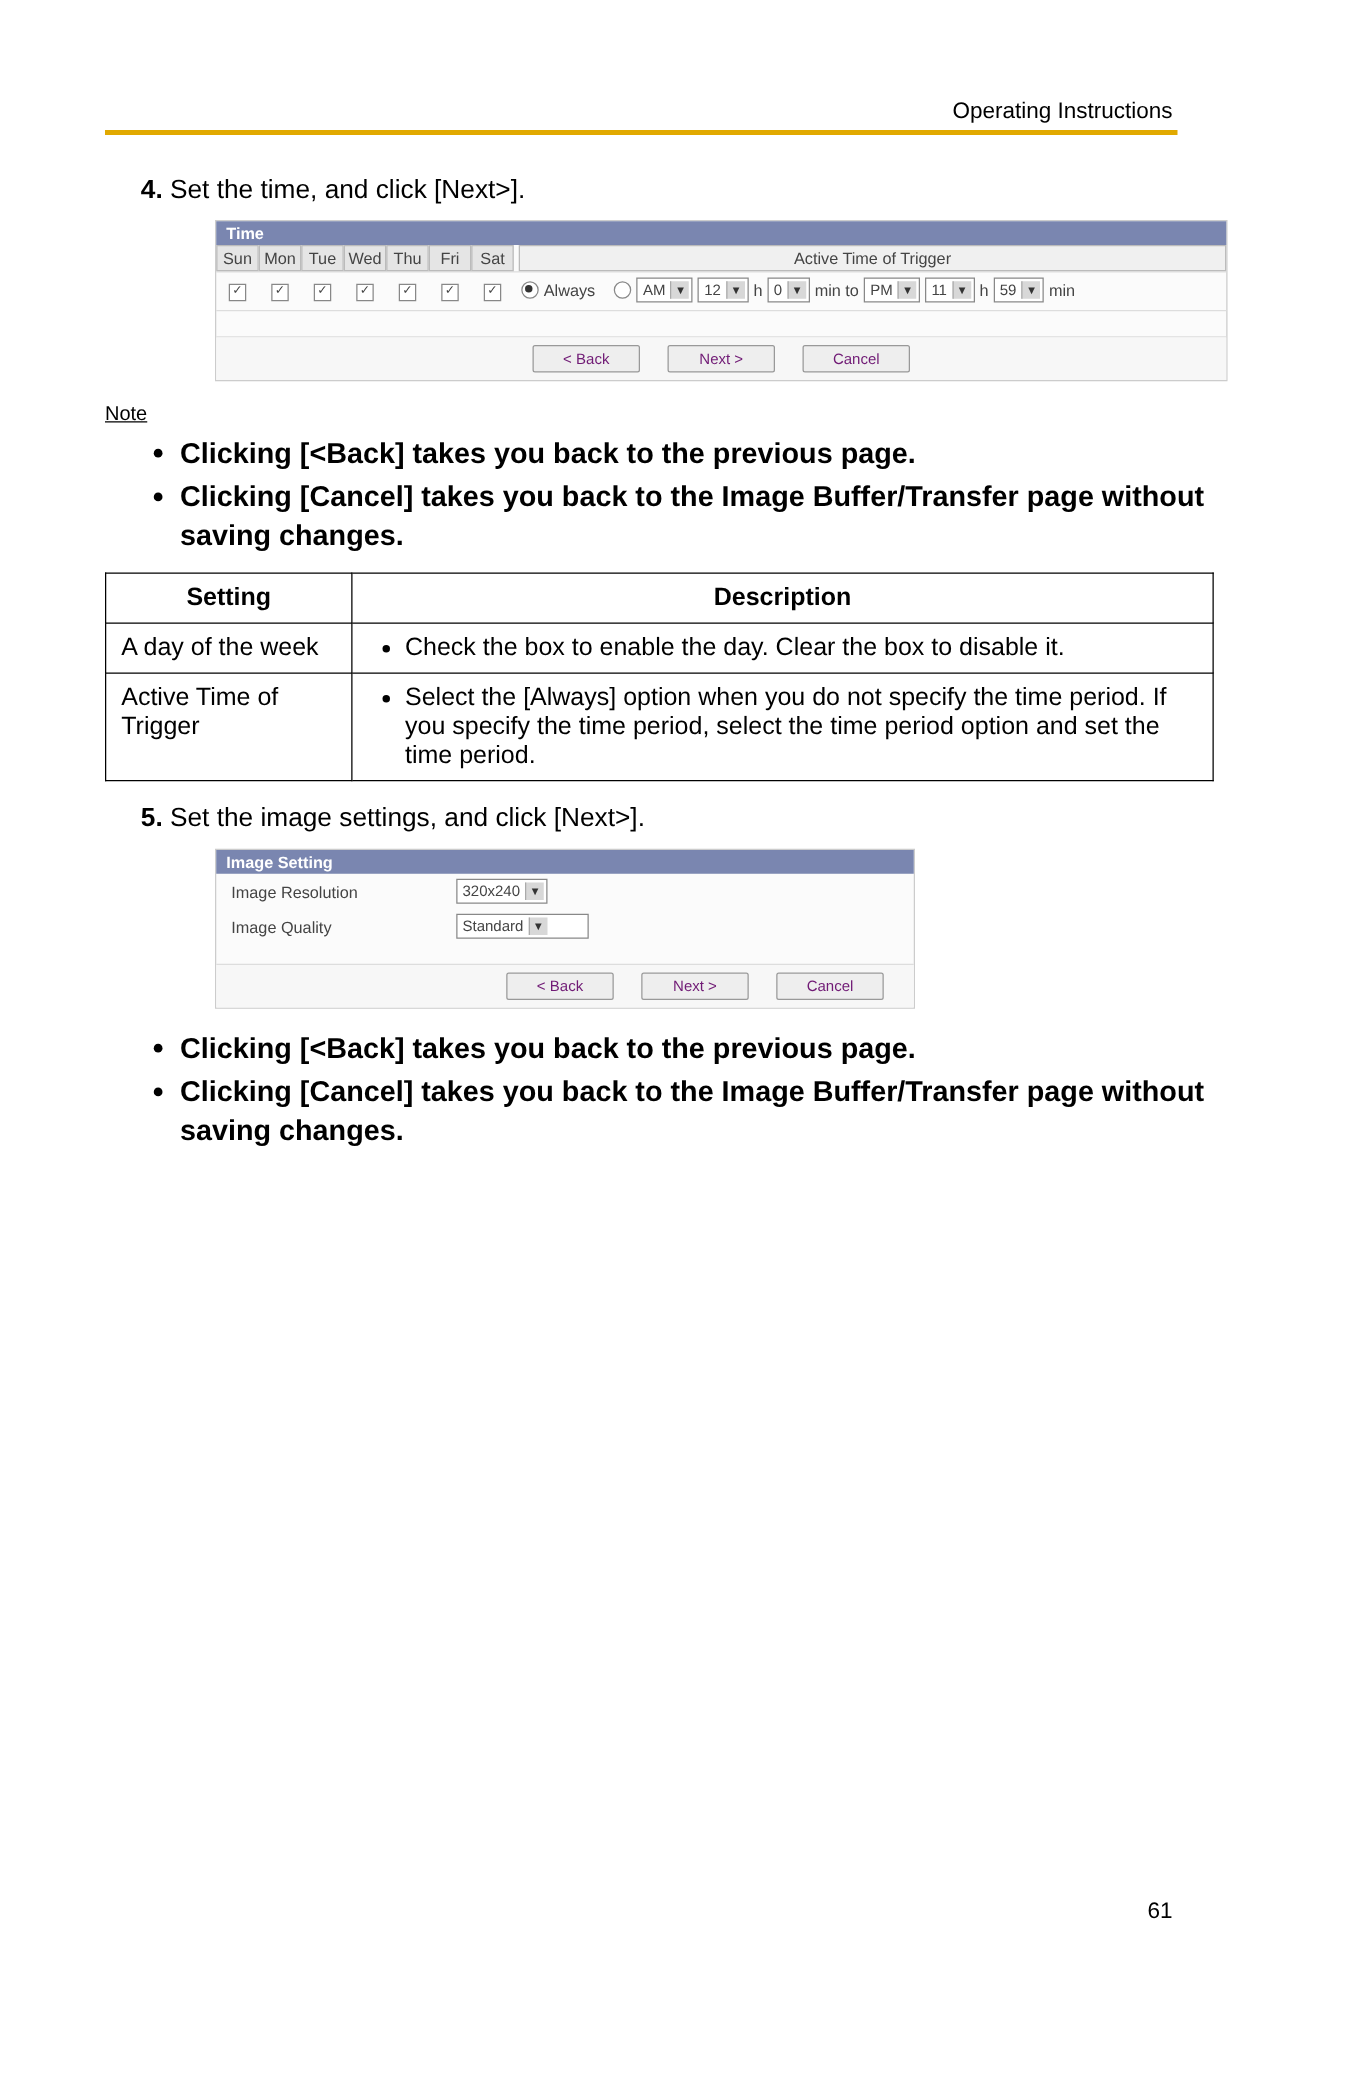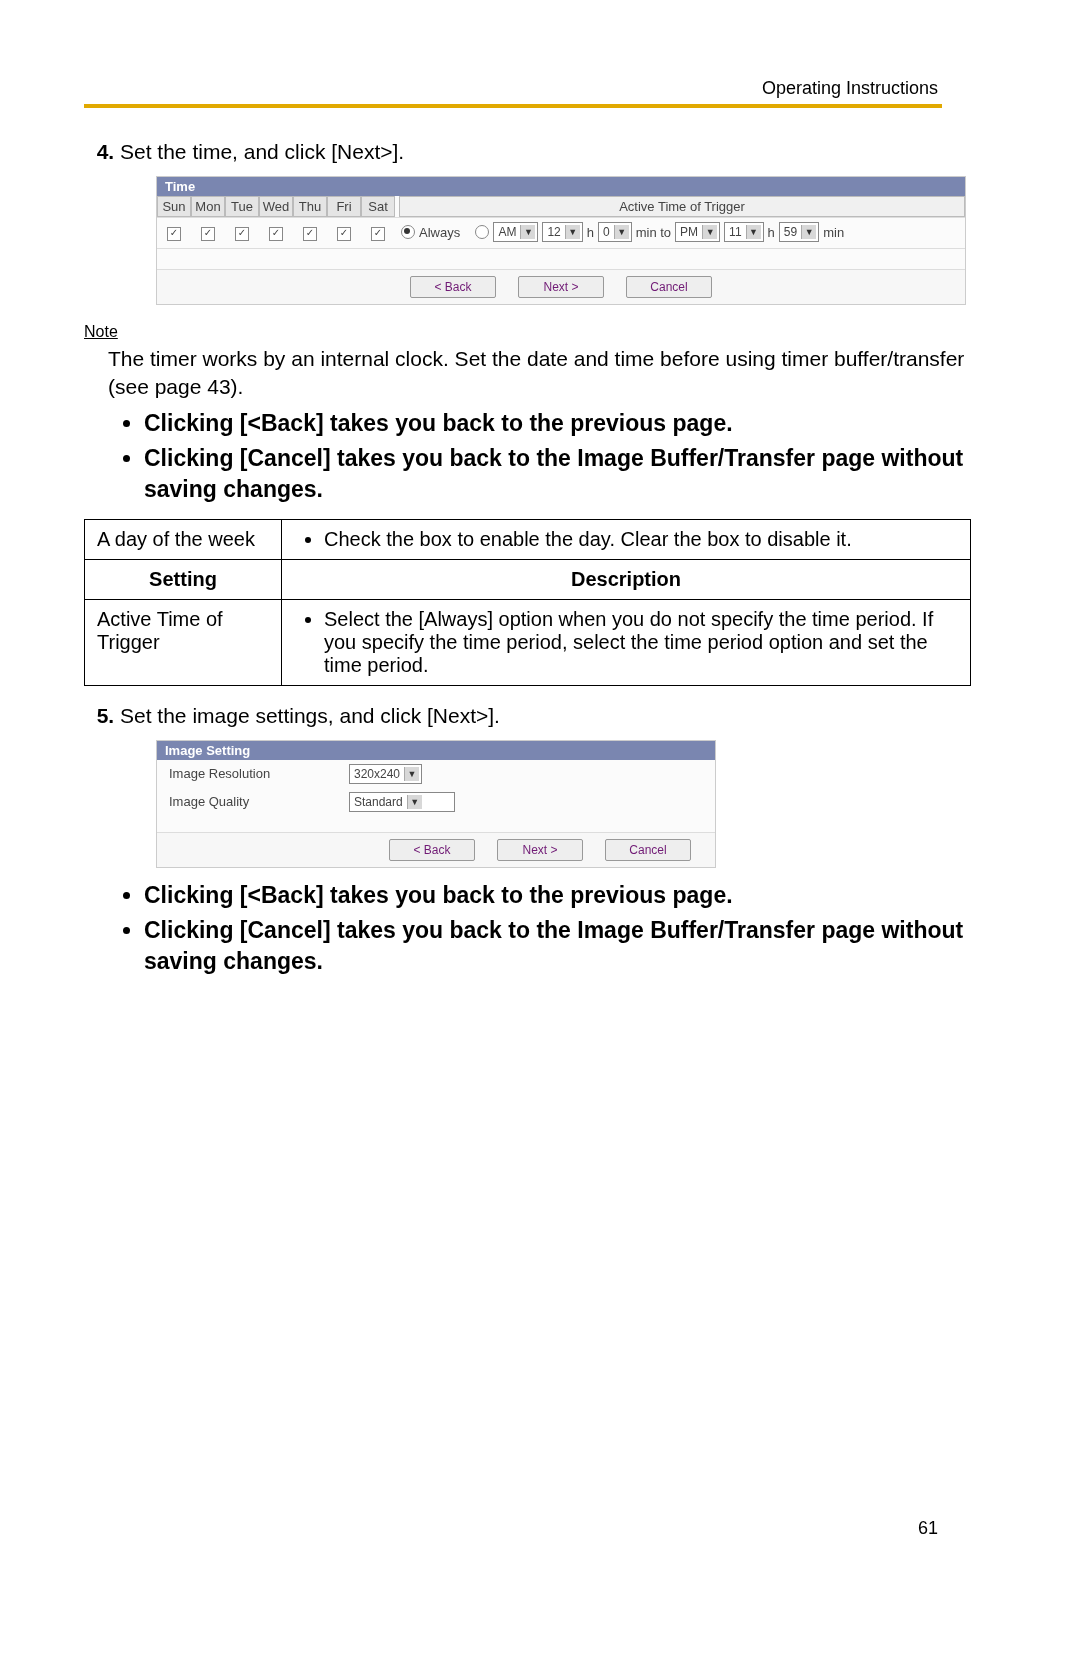--- a/index.html
+++ b/index.html
@@ -36,21 +36,21 @@
     bottom: 130px;
     right: 88px;
     font-size: 18px;
   }
   .content {
     margin-top: 40px;
   }
   ol.steps {
     list-style: decimal;
     padding-left: 36px;
-    margin: 0;
+    margin: 16px;
   }
   ol.steps > li {
     font-size: 21px;
     margin-bottom: 12px;
   }
   ol.steps > li::marker {
     font-weight: bold;
   }
   .step-body { font-weight: normal; }
   
@@ -312,39 +312,38 @@
           <div class="ui-btnrow">
             <div class="ui-btn">&lt; Back</div>
             <div class="ui-btn">Next &gt;</div>
             <div class="ui-btn">Cancel</div>
           </div>
         </div>
       </li>
     </ol>
 
     <div class="note-heading">Note</div>
-    <div class="note-body">The timer works by an internal clock. Set the date and time before using timer buffer/transfer (see page 43).</div>
     <ul class="bul">
       <li>Clicking [&lt;Back] takes you back to the previous page.</li>
       <li>Clicking [Cancel] takes you back to the Image Buffer/Transfer page without saving changes.</li>
     </ul>
 
     <table class="settings">
       <tbody>
           <tr>
+        <th>Setting</th>
+        <th>Description</th>
+      </tr>
+      <tr>
         <td>A day of the week</td>
         <td>
           <ul class="cell-bul">
                 <li>Check the box to enable the day. Clear the box to disable it.</li>
               </ul>
         </td>
-      </tr>
-      <tr>
-        <th>Setting</th>
-        <th>Description</th>
       </tr>
       <tr>
         <td>Active Time of Trigger</td>
         <td>
           <ul class="cell-bul">
                 <li>Select the [Always] option when you do not specify the time period. If you specify the time period, select the time period option and set the time period.</li>
               </ul>
         </td>
       </tr>
     </tbody>

